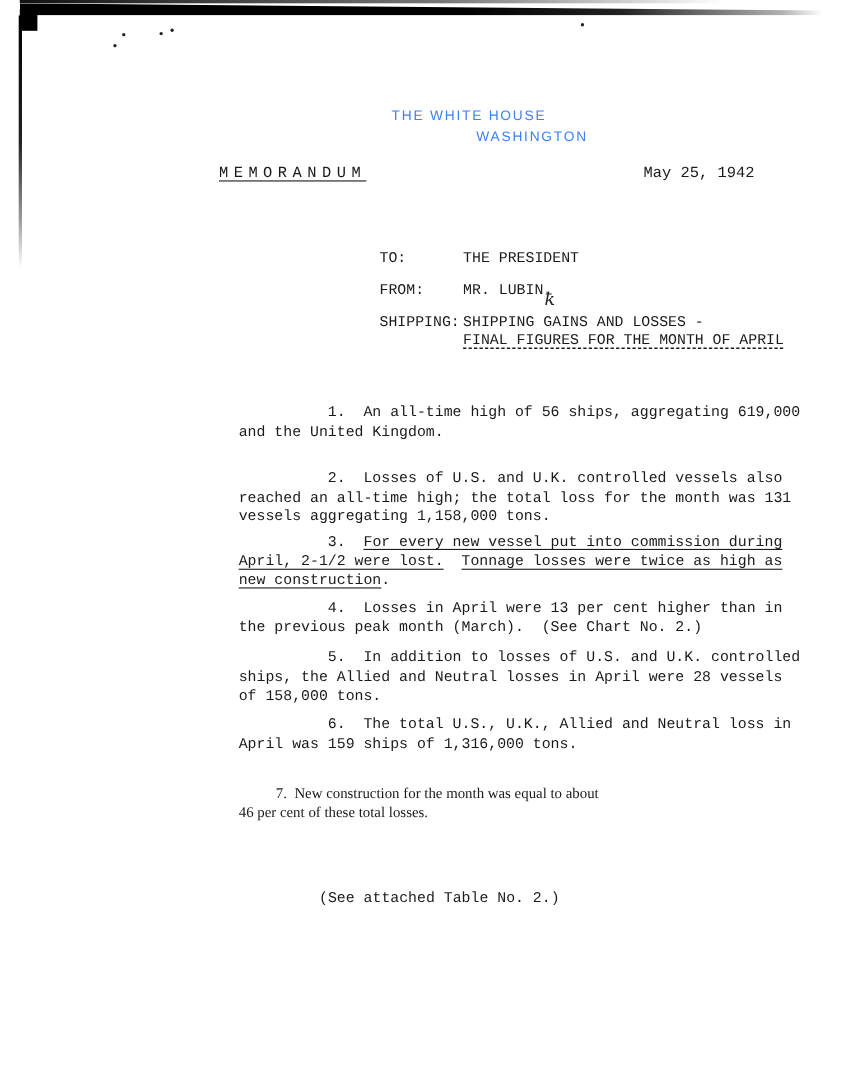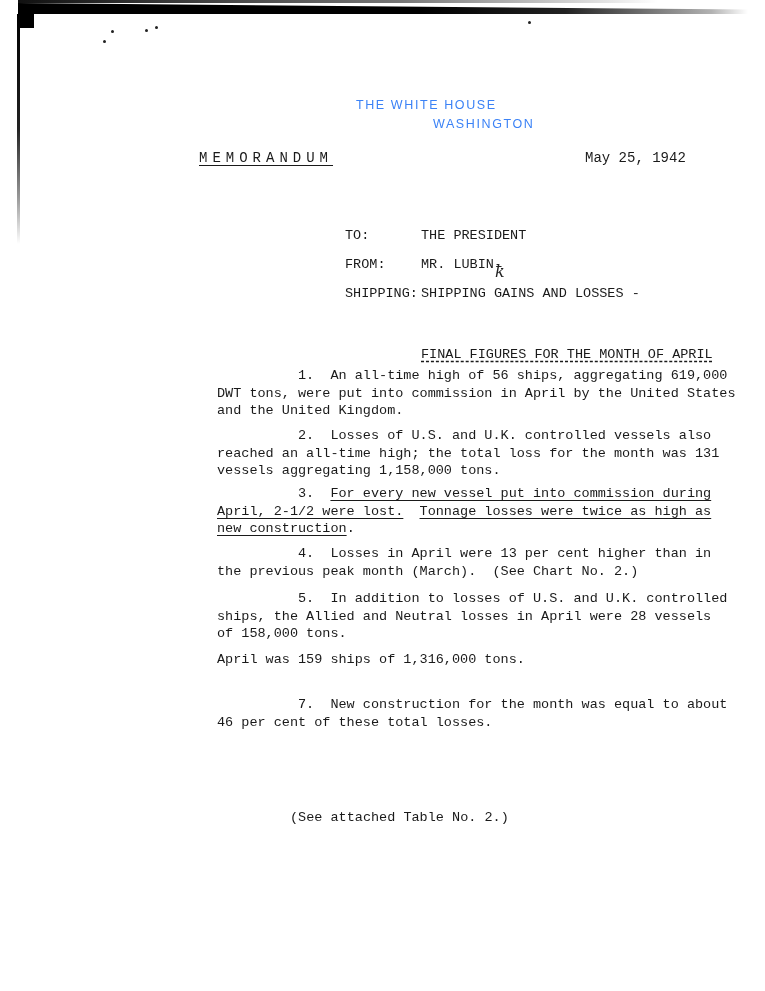--- a/index.html
+++ b/index.html
@@ -90,21 +90,20 @@
       position: absolute;
       font-size: 13.5px;
       white-space: nowrap;
     }
     .hdr-key { position: absolute; left: 345px; }
     .hdr-val { position: absolute; left: 421px; }
     .underlined-dashed {
       text-decoration: underline;
       text-decoration-style: dashed;
       text-underline-offset: 3px;
-      margin-top: 44px;
     }
     .initials {
       position: absolute;
       left: 495px;
       top: 262px;
       font-family: "DejaVu Serif", serif;
       font-style: italic;
       font-size: 16px;
       color: #222;
     }
@@ -160,27 +159,27 @@
 </div>
 <div class="initials">ꝁ</div>
 <div class="hdr-row" style="top:286px;">
   <span class="hdr-key">SHIPPING:</span>
   <span class="hdr-val">SHIPPING GAINS AND LOSSES -</span>
 </div>
 <div class="hdr-row" style="top:303px;">
   <span class="hdr-val underlined-dashed">FINAL FIGURES FOR THE MONTH OF APRIL</span>
 </div>
 
-<div class="para" style="top:367px;"><div>          1.  An all-time high of 56 ships, aggregating 619,000</div><div>DWT tons, were put into commission in April by the United States</div><div>and the United Kingdom.</div></div>
+<div class="para" style="top:367px;"><div>          1.  An all-time high of 56 ships, aggregating 619,000</div><div>and the United Kingdom.</div></div>
 
 <div class="para" style="top:427px;"><div>          2.  Losses of U.S. and U.K. controlled vessels also</div><div>reached an all-time high; the total loss for the month was 131</div><div>vessels aggregating 1,158,000 tons.</div></div>
 
 <div class="para" style="top:485px;"><div><span>          3.  </span><span class="hand-underline">For every new vessel put into commission during</span></div><div><span class="hand-underline">April, 2-1/2 were lost.</span><span>  </span><span class="hand-underline">Tonnage losses were twice as high as</span></div><div><span class="hand-underline">new construction</span><span>.</span></div></div>
 
 <div class="para" style="top:545px;"><div>          4.  Losses in April were 13 per cent higher than in</div><div>the previous peak month (March).  (See Chart No. 2.)</div></div>
 
 <div class="para" style="top:590px;"><div>          5.  In addition to losses of U.S. and U.K. controlled</div><div>ships, the Allied and Neutral losses in April were 28 vessels</div><div>of 158,000 tons.</div></div>
 
-<div class="para" style="top:651px;"><div>April was 159 ships of 1,316,000 tons.</div></div>
+<div class="para" style="top:651px;"><div>          6.  The total U.S., U.K., Allied and Neutral loss in</div><div>April was 159 ships of 1,316,000 tons.</div></div>
 
-<div class="para" style="top:696px;"><div>          7.  New construction for the month was equal to about</div><div>46 per cent of these total losses.</div></div>
+<div class="para" style="top:712px;font-family:Liberation Serif, serif;"><div>          7.  New construction for the month was equal to about</div><div>46 per cent of these total losses.</div></div>
 
 <div class="attach-note">(See attached Table No. 2.)</div>
 
 </body></html>

